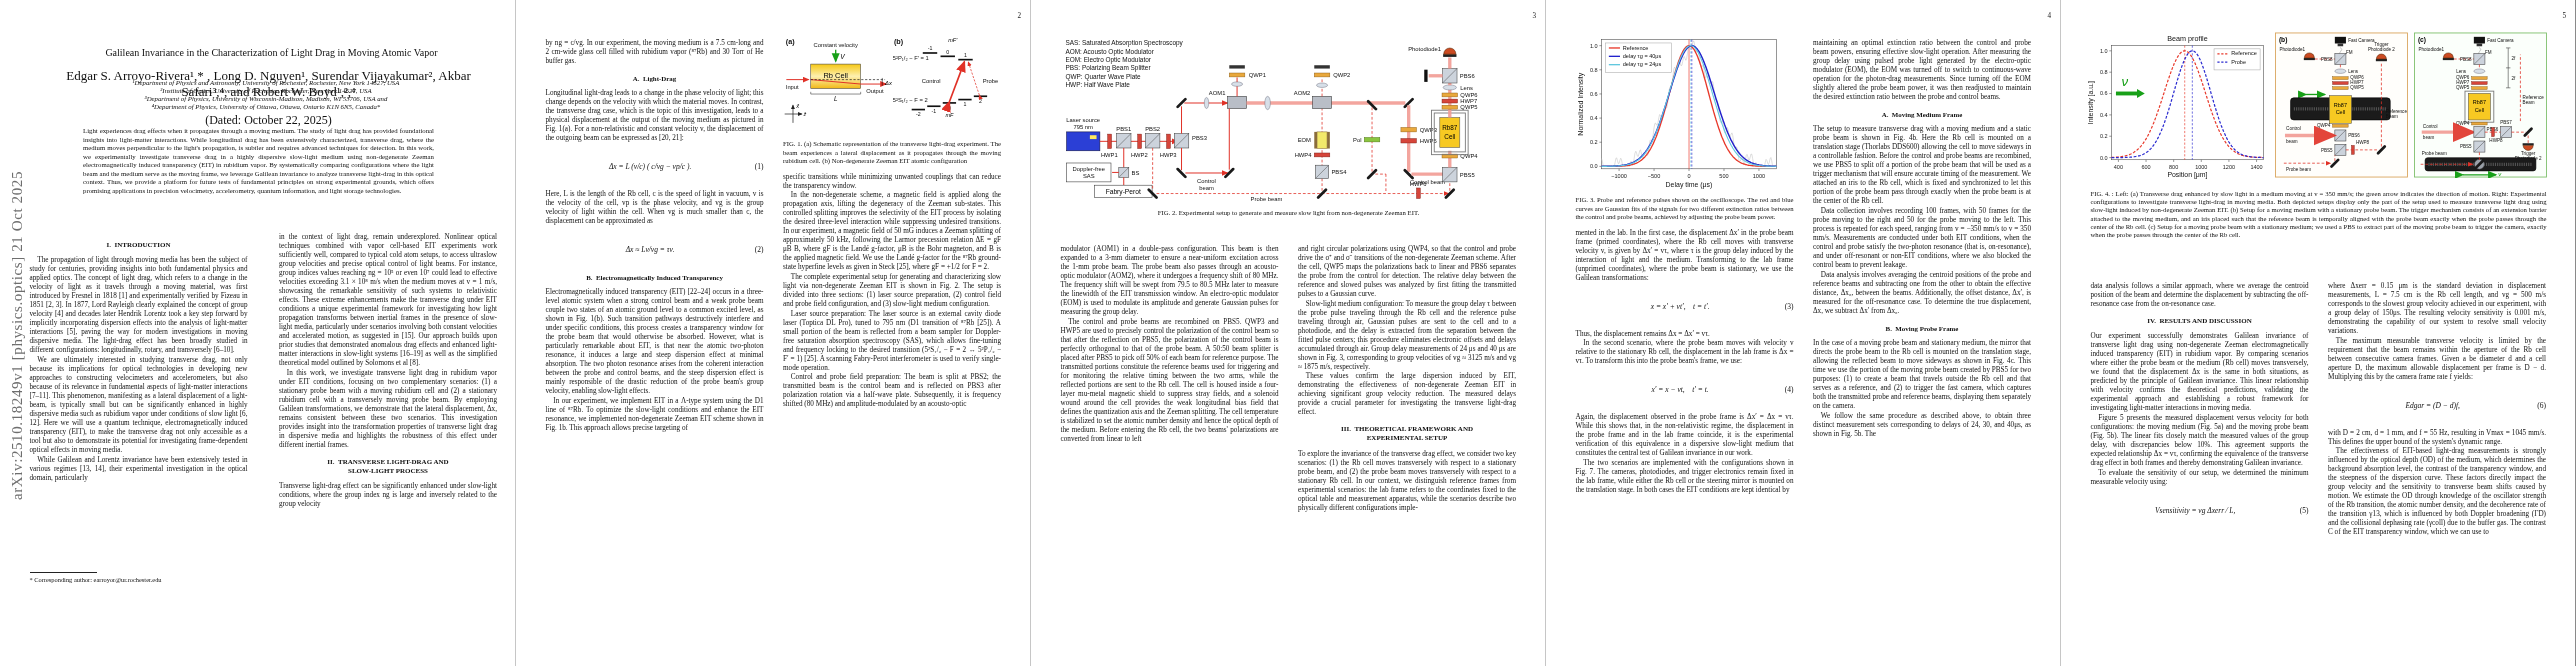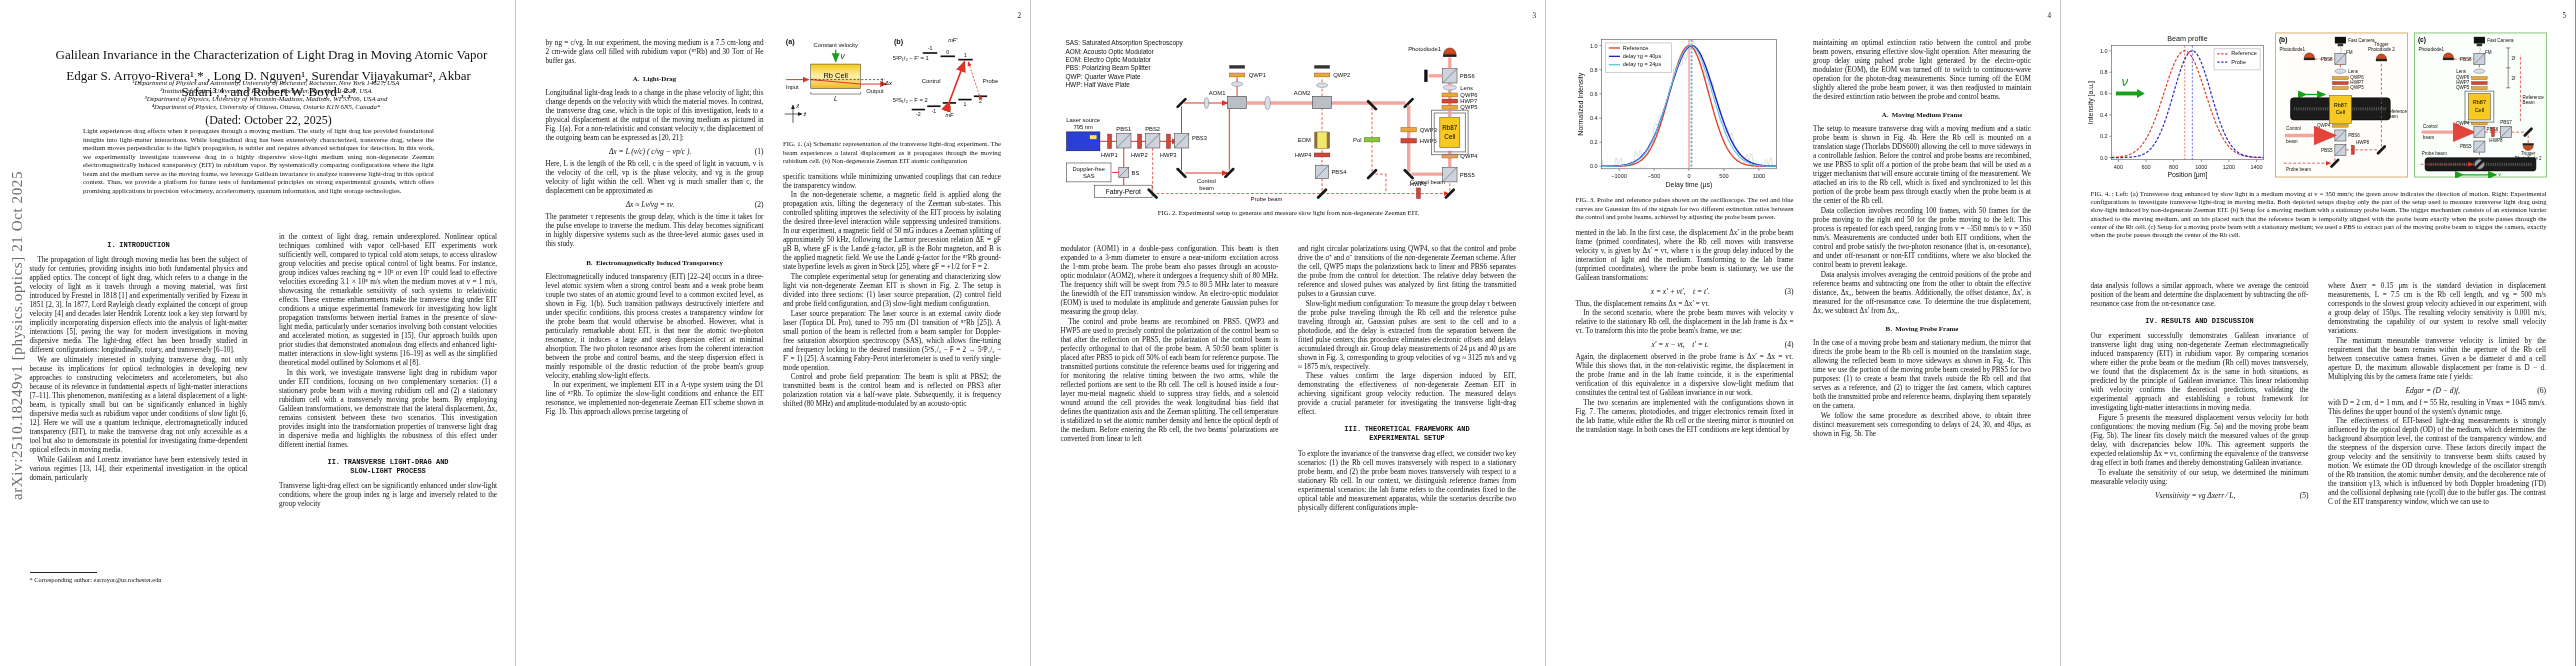--- a/index.html
+++ b/index.html
@@ -3,32 +3,32 @@
 <meta charset="utf-8">
 <style>
   html,body{margin:0;padding:0;background:#8a8a8a;}
   .sheet{display:flex;width:2576px;height:667px;}
   .page{position:relative;width:515px;height:667px;background:#ffffff;overflow:hidden;
         font-family:"Liberation Serif",serif;color:#111;box-sizing:border-box;}
   .page + .page{border-left:0.6px solid #c6c6c6;}
   .pagenum{position:absolute;top:12.2px;right:9px;font-size:7.2px;color:#222;}
   .arxiv{position:absolute;left:-266px;top:327px;width:567px;text-align:center;
          transform:rotate(-90deg);color:#6e6e6e;font-size:15px;letter-spacing:0.6px;}
-  .title{position:absolute;top:47px;left:53px;right:25px;text-align:center;font-size:13px;font-weight:normal;}
+  .title{position:absolute;top:47px;left:53px;right:25px;text-align:center;font-size:10px;font-weight:normal;}
   .authors{position:absolute;top:68px;left:44px;right:22px;text-align:center;font-size:13px;}
   .affils{position:absolute;top:79px;left:39px;right:22px;text-align:center;}
   .affils div{font-style:italic;font-size:6.8px;line-height:8px;}
   .date{position:absolute;top:113px;left:44px;right:22px;text-align:center;font-size:12px;}
   .abstract{position:absolute;top:127px;left:83px;width:351px;font-size:6.8px;line-height:8.5px;text-align:justify;}
   .col{position:absolute;width:218px;font-size:7.2px;line-height:9px;text-align:justify;}
   .col p{margin:0 0 0.6px 0;text-indent:7.8px;}
   .col p.noind{text-indent:0;}
-  .h1{font-weight:bold;text-align:center;font-size:7px;margin:8.3px 4.4px 6.1px;white-space:pre-line;line-height:9px;font-family:Liberation Mono, monospace;}
+  .h1{font-weight:bold;text-align:center;font-size:7px;margin:8.3px 4.4px 6.1px;white-space:pre-line;line-height:9px;}
   .hsub{font-weight:bold;text-align:center;font-size:6.9px;margin:8.3px 2.2px 6.1px;}
-  .eq{display:flex;align-items:center;margin:4px 0;font-size:7.5px;}
+  .eq{display:flex;align-items:center;margin:19px 0;font-size:7.5px;}
   .eq .ebody{flex:1;text-align:center;font-style:italic;}
   .eq .enum{font-style:normal;}
   .caption{font-size:6.7px;line-height:8.2px;text-align:justify;color:#111;}
   .capcenter{text-align:center;}
   .fn{font-size:6.4px;line-height:7.8px;}
   .fnrule{width:67px;border-top:0.6px solid #222;margin-bottom:3.3px;}
   svg text{font-family:"Liberation Sans",sans-serif;}
   .lbl{font-size:10.5px;fill:#111;}
   .lbl9{font-size:9.5px;fill:#111;}
   .lbl8{font-size:8.3px;fill:#111;}
@@ -98,21 +98,20 @@
       <p class="noind">Longitudinal light-drag leads to a change in the phase velocity of light; this change depends on the velocity with which the material moves. In contrast, the transverse drag case, which is the topic of this investigation, leads to a physical displacement at the output of the moving medium as pictured in Fig. 1(a). For a non-relativistic and constant velocity v, the displacement of the outgoing beam can be expressed as [20, 21]:</p>
       <div class="eq">
         <span class="ebody">Δx = L (v/c) ( c/vg − vp/c ).</span>
         <span class="enum">(1)</span>
       </div>
       <p class="noind">Here, L is the length of the Rb cell, c is the speed of light in vacuum, v is the velocity of the cell, vp is the phase velocity, and vg is the group velocity of light within the cell. When vg is much smaller than c, the displacement can be approximated as</p>
       <div class="eq">
         <span class="ebody">Δx ≈ Lν/vg = τν.</span>
         <span class="enum">(2)</span>
       </div>
-      <p class="noind">The parameter τ represents the group delay, which is the time it takes for the pulse envelope to traverse the medium. This delay becomes significant in highly dispersive systems such as the three-level atomic gases used in this study.</p>
       <div class="hsub">B. Electromagnetically Induced Transparency</div>
       <p class="noind">Electromagnetically induced transparency (EIT) [22–24] occurs in a three-level atomic system when a strong control beam and a weak probe beam couple two states of an atomic ground level to a common excited level, as shown in Fig. 1(b). Such transition pathways destructively interfere and under specific conditions, this process creates a transparency window for the probe beam that would otherwise be absorbed. However, what is particularly remarkable about EIT, is that near the atomic two-photon resonance, it induces a large and steep dispersion effect at minimal absorption. The two photon resonance arises from the coherent interaction between the probe and control beams, and the steep dispersion effect is mainly responsible of the drastic reduction of the probe beam's group velocity, enabling slow-light effects.</p>
       <p>In our experiment, we implement EIT in a Λ-type system using the D1 line of ⁸⁷Rb. To optimize the slow-light conditions and enhance the EIT resonance, we implemented non-degenerate Zeeman EIT scheme shown in Fig. 1b. This approach allows precise targeting of</p>
     </div>
 
     <div class="col" style="left:267px;top:34px;height:606px;">
       
       <svg width="218" height="99" viewBox="0 0 393 178" style="font-size:13px">
         <defs>
           <linearGradient id="gold" x1="0" y1="0" x2="0" y2="1">

